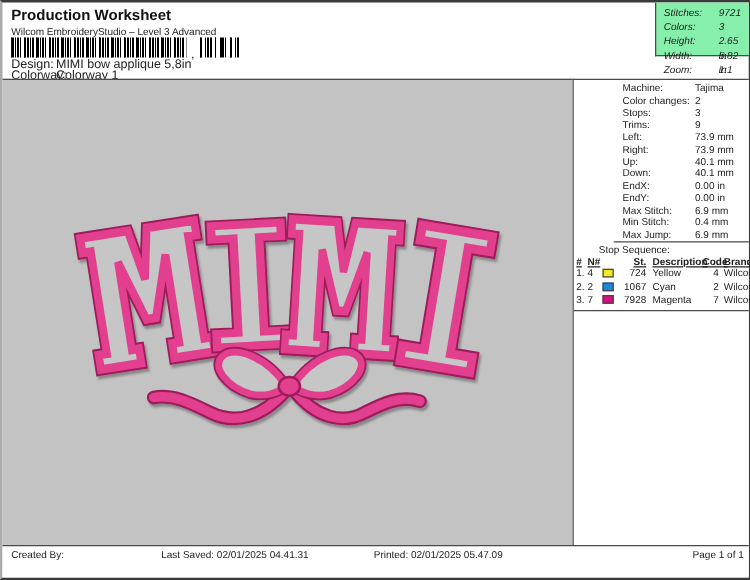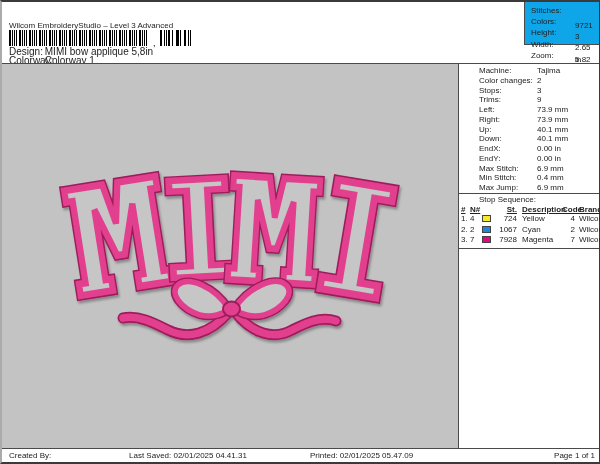--- a/index.html
+++ b/index.html
@@ -20,65 +20,66 @@
   .bars-b { width:32px; height:16px;
       background:
         repeating-linear-gradient(90deg,#000 0 2px,transparent 2px 4px,#000 4px 5px,transparent 5px 8px),
         repeating-linear-gradient(90deg,#000 0 1px,transparent 1px 6px);
       background-color:#fff; }
   .bc-comma { font-size:9px; color:#000; line-height:6px; }
   .meta-row { position:absolute; font-size:10px; color:#222; }
   .meta-label { display:inline-block; width:33px; }
 
   
-  .stats-box { position:absolute; left:522px; top:0; right:0; height:43px; background:#0ea5e9;
-               border-left:1px solid #4a4a4a; border-bottom:1px solid #4a4a4a; padding:3px 0 0 6px; }
+  .stats-box { position:absolute; left:522px; top:0; right:0; height:43px; background:#86efac;
+               border-left:1px solid #4a4a4a; border-bottom:1px solid #4a4a4a; padding:3px 0 0 6px;font-style:italic; }
   .stats-row { position:relative; font-size:8px; line-height:11.2px; color:#222; }
-  .stats-row .val { position:absolute; left:44px; top:15px; }
+  .stats-row .val { position:absolute; left:44px; top:0; }
 
   
   .canvas { position:absolute; left:0; top:61px; width:456px; height:387px;
             background:#c3c3c4; border-top:1px solid #4a4a4a; }
   .canvas svg { display:block; }
 
   
   .rpanel { position:absolute; left:456px; top:61px; right:0; bottom:14px; background:#fff;
             border-top:1px solid #4a4a4a; border-left:1px solid #4a4a4a; }
-  .machine { padding:2px 0 0 20px; border-bottom:1px solid #4a4a4a; }
+  .machine { padding:2px 0 0 7px; border-bottom:1px solid #4a4a4a;margin-left:32px; }
   .m-row { position:relative; font-size:8px; line-height:9.75px; color:#222; white-space:nowrap; }
   .m-row .val { position:absolute; left:58px; top:0; }
   .stopseq { border-bottom:1px solid #4a4a4a; padding:1px 0 2px 2px; }
   .ss-title { font-size:8px; line-height:10px; color:#222; padding-left:2px;margin-left:16px; }
   .ss-grid { display:grid; grid-template-columns:9px 12px 14px 23px 43px 15px 26px; font-size:8px; color:#222; }
   .ss-grid .h { font-weight:bold; text-decoration:underline; line-height:9.5px; }
   .ss-grid .c { line-height:9.5px; white-space:nowrap; }
   .ta-r { text-align:right; padding-right:2px; }
   .swatch { display:inline-block; width:9px; height:7px; border:1px solid #444; margin-top:1px; }
 
   
-  .footer { position:absolute; left:0; right:0; bottom:0; height:14px; background:#fff;
+  .footer { position:absolute; left:0; right:0; bottom:0; height:26px; background:#fff;
             border-top:1px solid #4a4a4a; font-size:8px; color:#222; }
   .footer span { position:absolute; top:2px; white-space:nowrap; }
   .f-created { left:7px; }
   .f-saved { left:127px; }
-  .f-printed { left:308px;text-align:right; }
+  .f-printed { left:297px;text-align:right; }
   .f-page { right:4px; }
 
   
   .thread        { stroke:var(--thread,#e2418f); }
   .thread-dark   { stroke:var(--thread_dark,#a01f5e); }
   .fill-bg       { fill:var(--letter_fill,#c6c6c7); }
   .fill-none     { fill:none; }
   .knot          { fill:var(--thread,#e2418f); stroke:var(--thread_dark,#a01f5e); }
 </style>
 </head>
 <body>
 
 <div class="page">
 
+  <div class="hdr-title">Production Worksheet</div>
   <div class="hdr-sub">Wilcom EmbroideryStudio – Level 3 Advanced</div>
 
   <div class="barcode-wrap">
     <div class="bars-a"></div>
     <div class="bc-comma">,</div>
     <div class="bars-b"></div>
   </div>
 
   <div class="meta-row" style="left:7px; top:44px;">
     <span class="meta-label">Design:</span>

